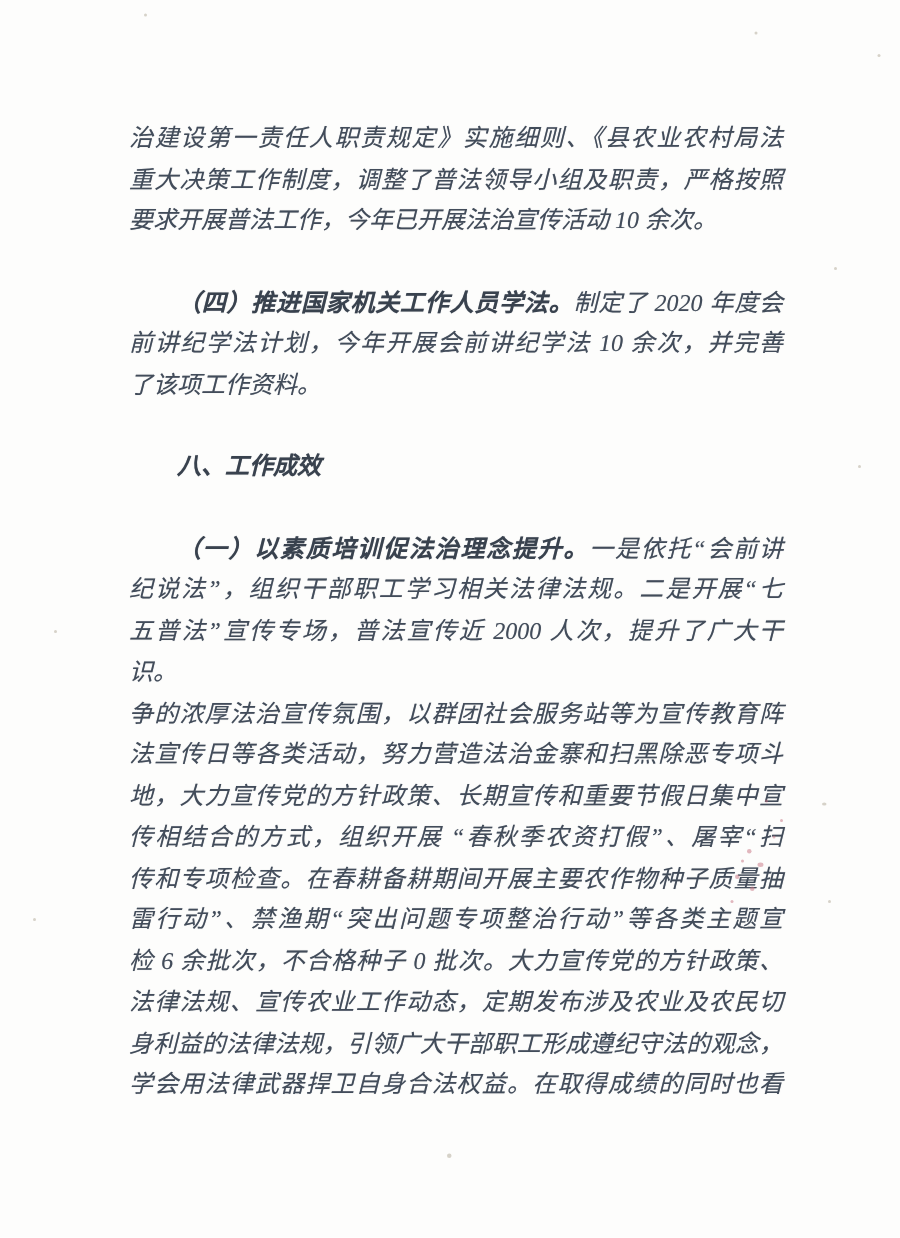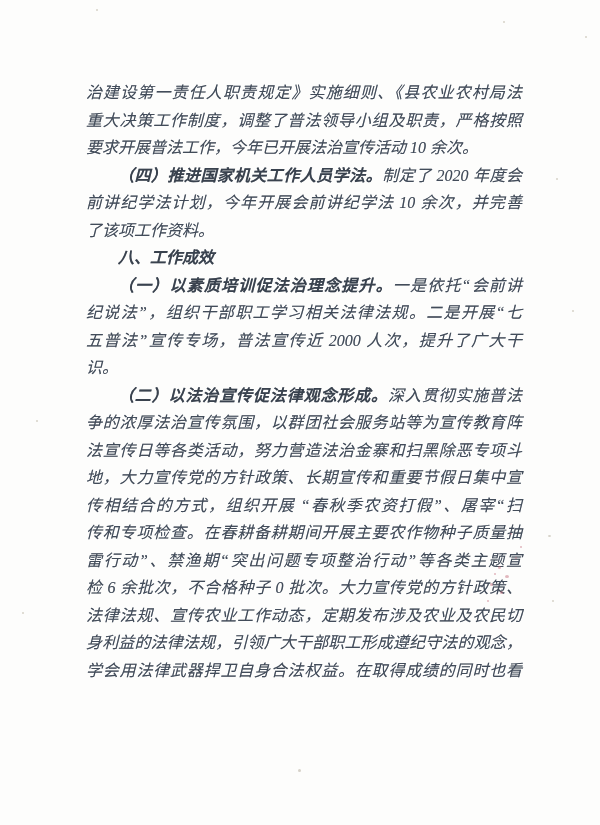--- a/index.html
+++ b/index.html
@@ -10,21 +10,21 @@
     font-family:"Liberation Serif","DejaVu Serif",serif;
   }
   .doc{
     position:absolute;left:86px;top:79px;width:436px;
     color:var(--ink,#424c5a);
     font-size:16px;line-height:27.5px;
     text-shadow:0 0 .5px rgba(66,76,90,.45);
   }
   .line{text-align:justify;font-style:italic;}
   .line.fill{text-align-last:justify;}
-  .line.ind{text-indent:32px;}
+  .line.ind{text-indent:32px;margin-top:27px;}
   .b{font-weight:bold;color:var(--boldInk,#39424e);}
   .sp{position:absolute;border-radius:50%;display:block;}
   .sp.g{background:var(--speckGray,#b6ae9f);opacity:.55;}
   .sp.p{background:var(--speckPink,#c5727f);opacity:.5;}
 </style>
 </head>
 <body>
 
 <div class="page">
 
@@ -33,21 +33,20 @@
     <div class="line fill"><span class="b"></span><span>重大决策工作制度，调整了普法领导小组及职责，严格按照</span></div>
     <div class="line"><span class="b"></span><span>要求开展普法工作，今年已开展法治宣传活动 10 余次。</span></div>
     <div class="line fill ind"><span class="b">（四）推进国家机关工作人员学法。</span><span>制定了 2020 年度会</span></div>
     <div class="line fill"><span class="b"></span><span>前讲纪学法计划，今年开展会前讲纪学法 10 余次，并完善</span></div>
     <div class="line"><span class="b"></span><span>了该项工作资料。</span></div>
     <div class="line ind"><span class="b">八、工作成效</span><span></span></div>
     <div class="line fill ind"><span class="b">（一）以素质培训促法治理念提升。</span><span>一是依托“会前讲</span></div>
     <div class="line fill"><span class="b"></span><span>纪说法”，组织干部职工学习相关法律法规。二是开展“七</span></div>
     <div class="line fill"><span class="b"></span><span>五普法”宣传专场，普法宣传近 2000 人次，提升了广大干</span></div>
     <div class="line"><span class="b"></span><span>识。</span></div>
-    <div class="line fill ind"><span class="b">（二）以法治宣传促法律观念形成。</span><span>深入贯彻实施普法</span></div>
     <div class="line fill"><span class="b"></span><span>争的浓厚法治宣传氛围，以群团社会服务站等为宣传教育阵</span></div>
     <div class="line fill"><span class="b"></span><span>法宣传日等各类活动，努力营造法治金寨和扫黑除恶专项斗</span></div>
     <div class="line fill"><span class="b"></span><span>地，大力宣传党的方针政策、长期宣传和重要节假日集中宣</span></div>
     <div class="line fill"><span class="b"></span><span>传相结合的方式，组织开展 “春秋季农资打假”、屠宰“扫</span></div>
     <div class="line fill"><span class="b"></span><span>传和专项检查。在春耕备耕期间开展主要农作物种子质量抽</span></div>
     <div class="line fill"><span class="b"></span><span>雷行动”、禁渔期“突出问题专项整治行动”等各类主题宣</span></div>
     <div class="line fill"><span class="b"></span><span>检 6 余批次，不合格种子 0 批次。大力宣传党的方针政策、</span></div>
     <div class="line fill"><span class="b"></span><span>法律法规、宣传农业工作动态，定期发布涉及农业及农民切</span></div>
     <div class="line fill"><span class="b"></span><span>身利益的法律法规，引领广大干部职工形成遵纪守法的观念，</span></div>
     <div class="line fill"><span class="b"></span><span>学会用法律武器捍卫自身合法权益。在取得成绩的同时也看</span></div>

